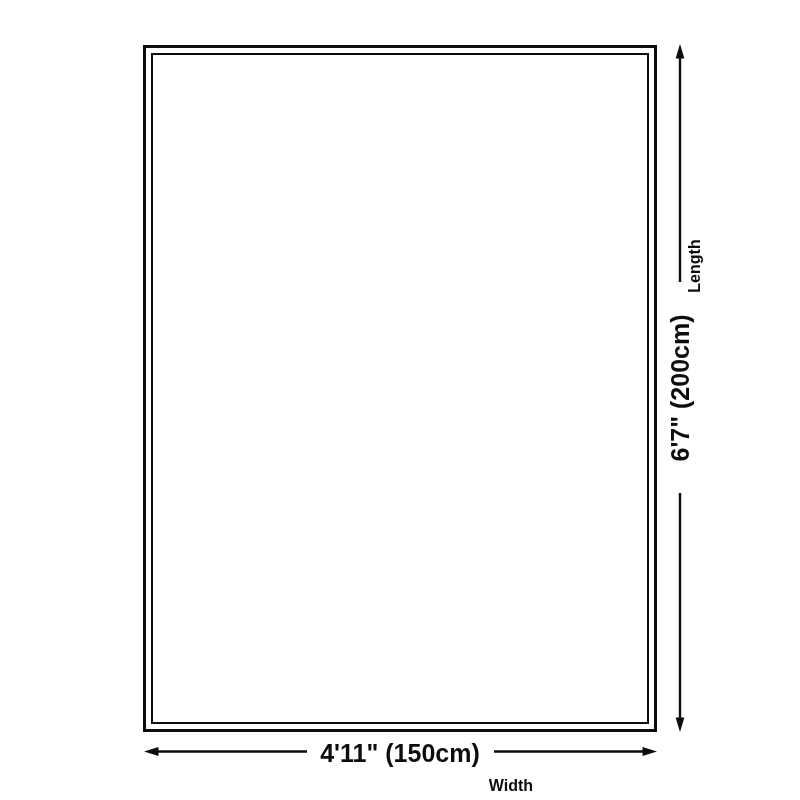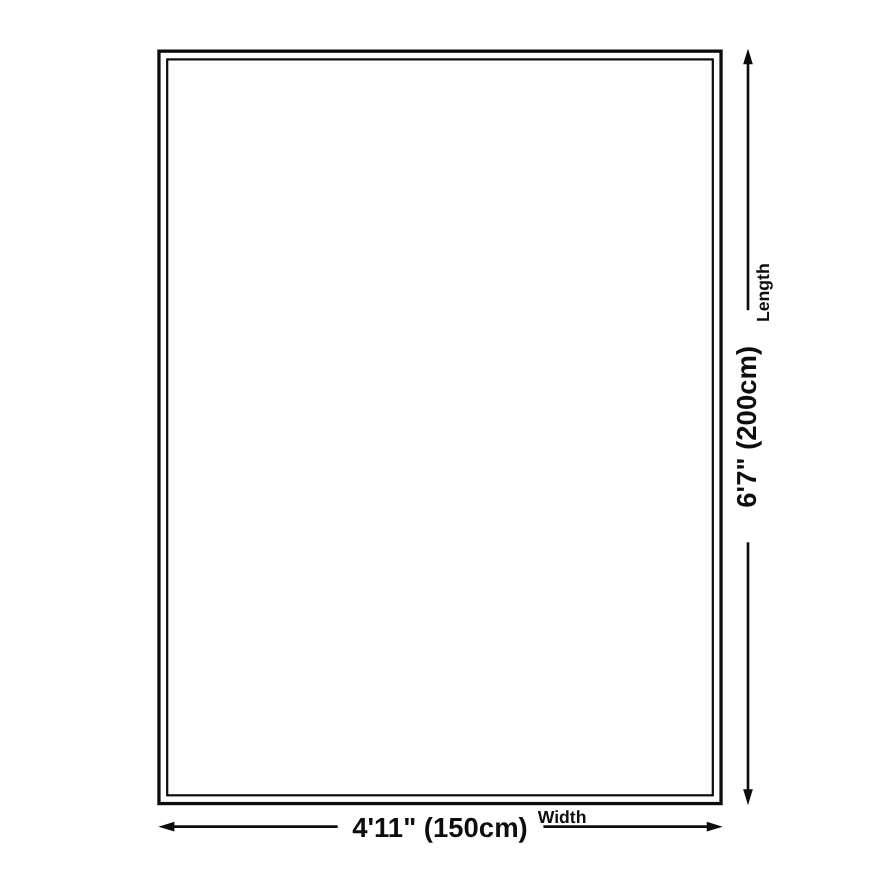--- a/index.html
+++ b/index.html
@@ -91,15 +91,15 @@
       <polygon points="657,751.5 642.5,747.1 642.5,755.9"></polygon>
     </g>
   </svg>
 
   <div class="dim-value vertical" style="left:680px; top:388px;">6'7" (200cm)</div>
 
   <div class="dim-label vertical" style="left:695px; top:266px;">Length</div>
 
   <div class="dim-value" style="left:400px; top:753px;">4'11" (150cm)</div>
 
-  <div class="dim-label" style="left:511px; top:744px;">Width</div>
+  <div class="dim-label" style="left:511px; top:786px;">Width</div>
 
 </div>
 
 </body></html>

